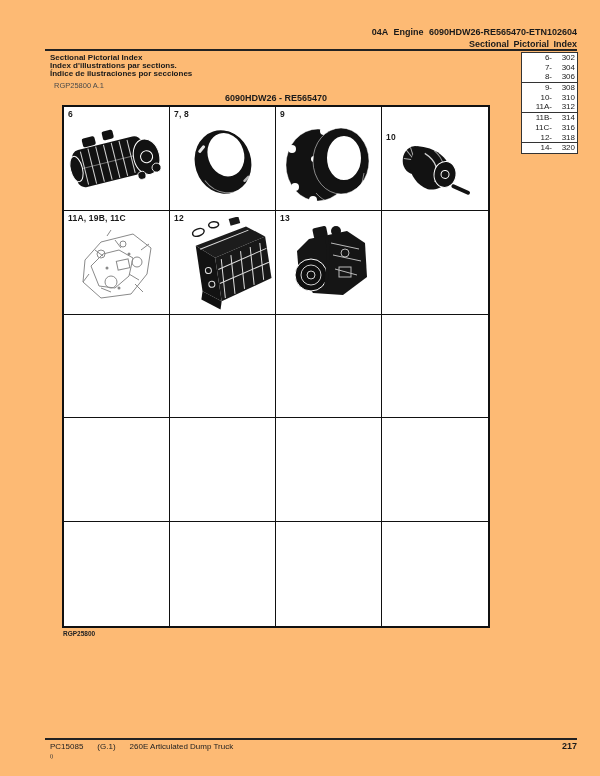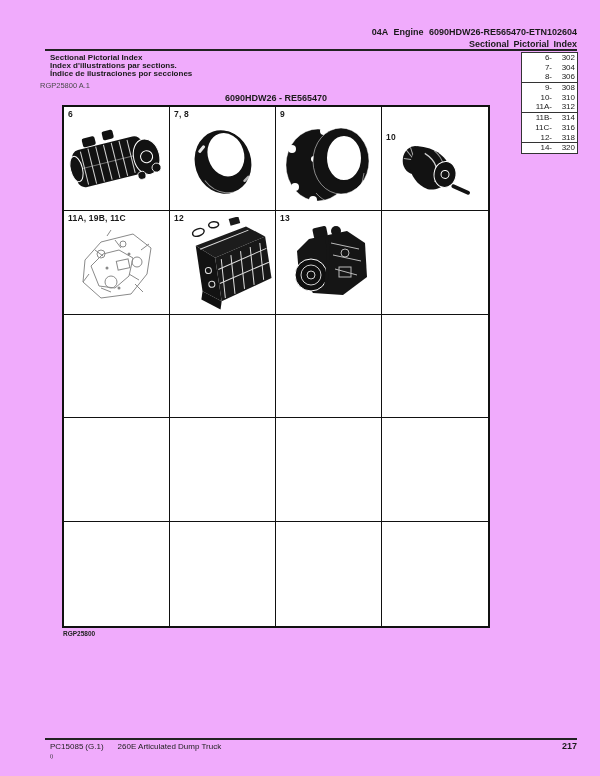--- a/index.html
+++ b/index.html
@@ -1,26 +1,26 @@
 <!DOCTYPE html>
 <html><head>
 <meta charset="utf-8">
 <style>
   html,body{margin:0;padding:0;background:#ffffff;}
   .page{
-    position:relative;width:600px;height:776px;background:#f0abfc;
+    position:relative;width:600px;height:776px;background:#fdba74;
     font-family:"Liberation Sans", sans-serif;color:#1a1a1a;overflow:hidden;
   }
   
   .hdr-line1{position:absolute;top:27px;right:23px;font-size:9px;font-weight:bold;word-spacing:3px;}
   .hdr-line2{position:absolute;top:39px;right:23px;font-size:9px;font-weight:bold;word-spacing:2px;}
   .hdr-rule{position:absolute;top:49px;left:45px;width:532px;height:2px;background:#222;}
   
   .intro{position:absolute;top:54px;left:50px;font-size:8px;font-weight:bold;line-height:8.2px;}
-  .intro-ref{position:absolute;top:81px;left:40px;font-size:7.5px;font-weight:normal;color:#4a4a4a;}
+  .intro-ref{position:absolute;top:81px;left:54px;font-size:7.5px;font-weight:normal;color:#4a4a4a;}
   
   .index-table{position:absolute;top:52px;left:521px;width:57px;border:1px solid #333;box-sizing:border-box;background:#fff;}
   .idx-row{display:flex;justify-content:flex-end;height:9.7px;line-height:9.7px;font-size:8px;padding:0 2px;}
   .idx-row .sec{width:26px;text-align:right;}
   .idx-row .pg{width:23px;text-align:right;}
   .idx-row.group-end{border-bottom:1px solid #333;}
   
   .grid-title{position:absolute;top:93px;left:62px;width:428px;text-align:center;font-size:9px;font-weight:bold;}
   .grid{
     position:absolute;top:105px;left:62px;width:428px;height:523px;
@@ -30,21 +30,21 @@
   }
   .cell{position:relative;border-right:1px solid #111;border-bottom:1px solid #111;box-sizing:border-box;}
   .cell:nth-child(4n){border-right:none;margin-top:23px;}
   .cell:nth-child(n+17){border-bottom:none;}
   .cell-label{position:absolute;top:2px;left:4px;font-size:8.5px;font-weight:bold;letter-spacing:0.2px;}
   .cell-art{position:absolute;inset:0;display:flex;align-items:center;justify-content:center;padding-top:8px;box-sizing:border-box;}
   .figure-ref{position:absolute;top:630px;left:63px;font-size:6.5px;font-weight:bold;color:#222;}
   
   .ftr-rule{position:absolute;top:738px;left:45px;width:532px;height:1.5px;background:#222;}
   .ftr-text{position:absolute;top:742px;left:50px;font-size:8px;color:#222;}
-  .ftr-text .code{margin-right:2px;}
+  .ftr-text .code{margin-right:14px;}
   .ftr-text .rev{margin-right:14px;}
   .ftr-page{position:absolute;top:741px;right:23px;font-size:9px;font-weight:bold;}
   .ftr-note{position:absolute;top:753px;left:50px;font-size:6px;color:#333;}
 </style>
 </head>
 <body>
 
 <div class="page">
 
   <div class="hdr-line1">04A Engine 6090HDW26-RE565470-ETN102604</div>

